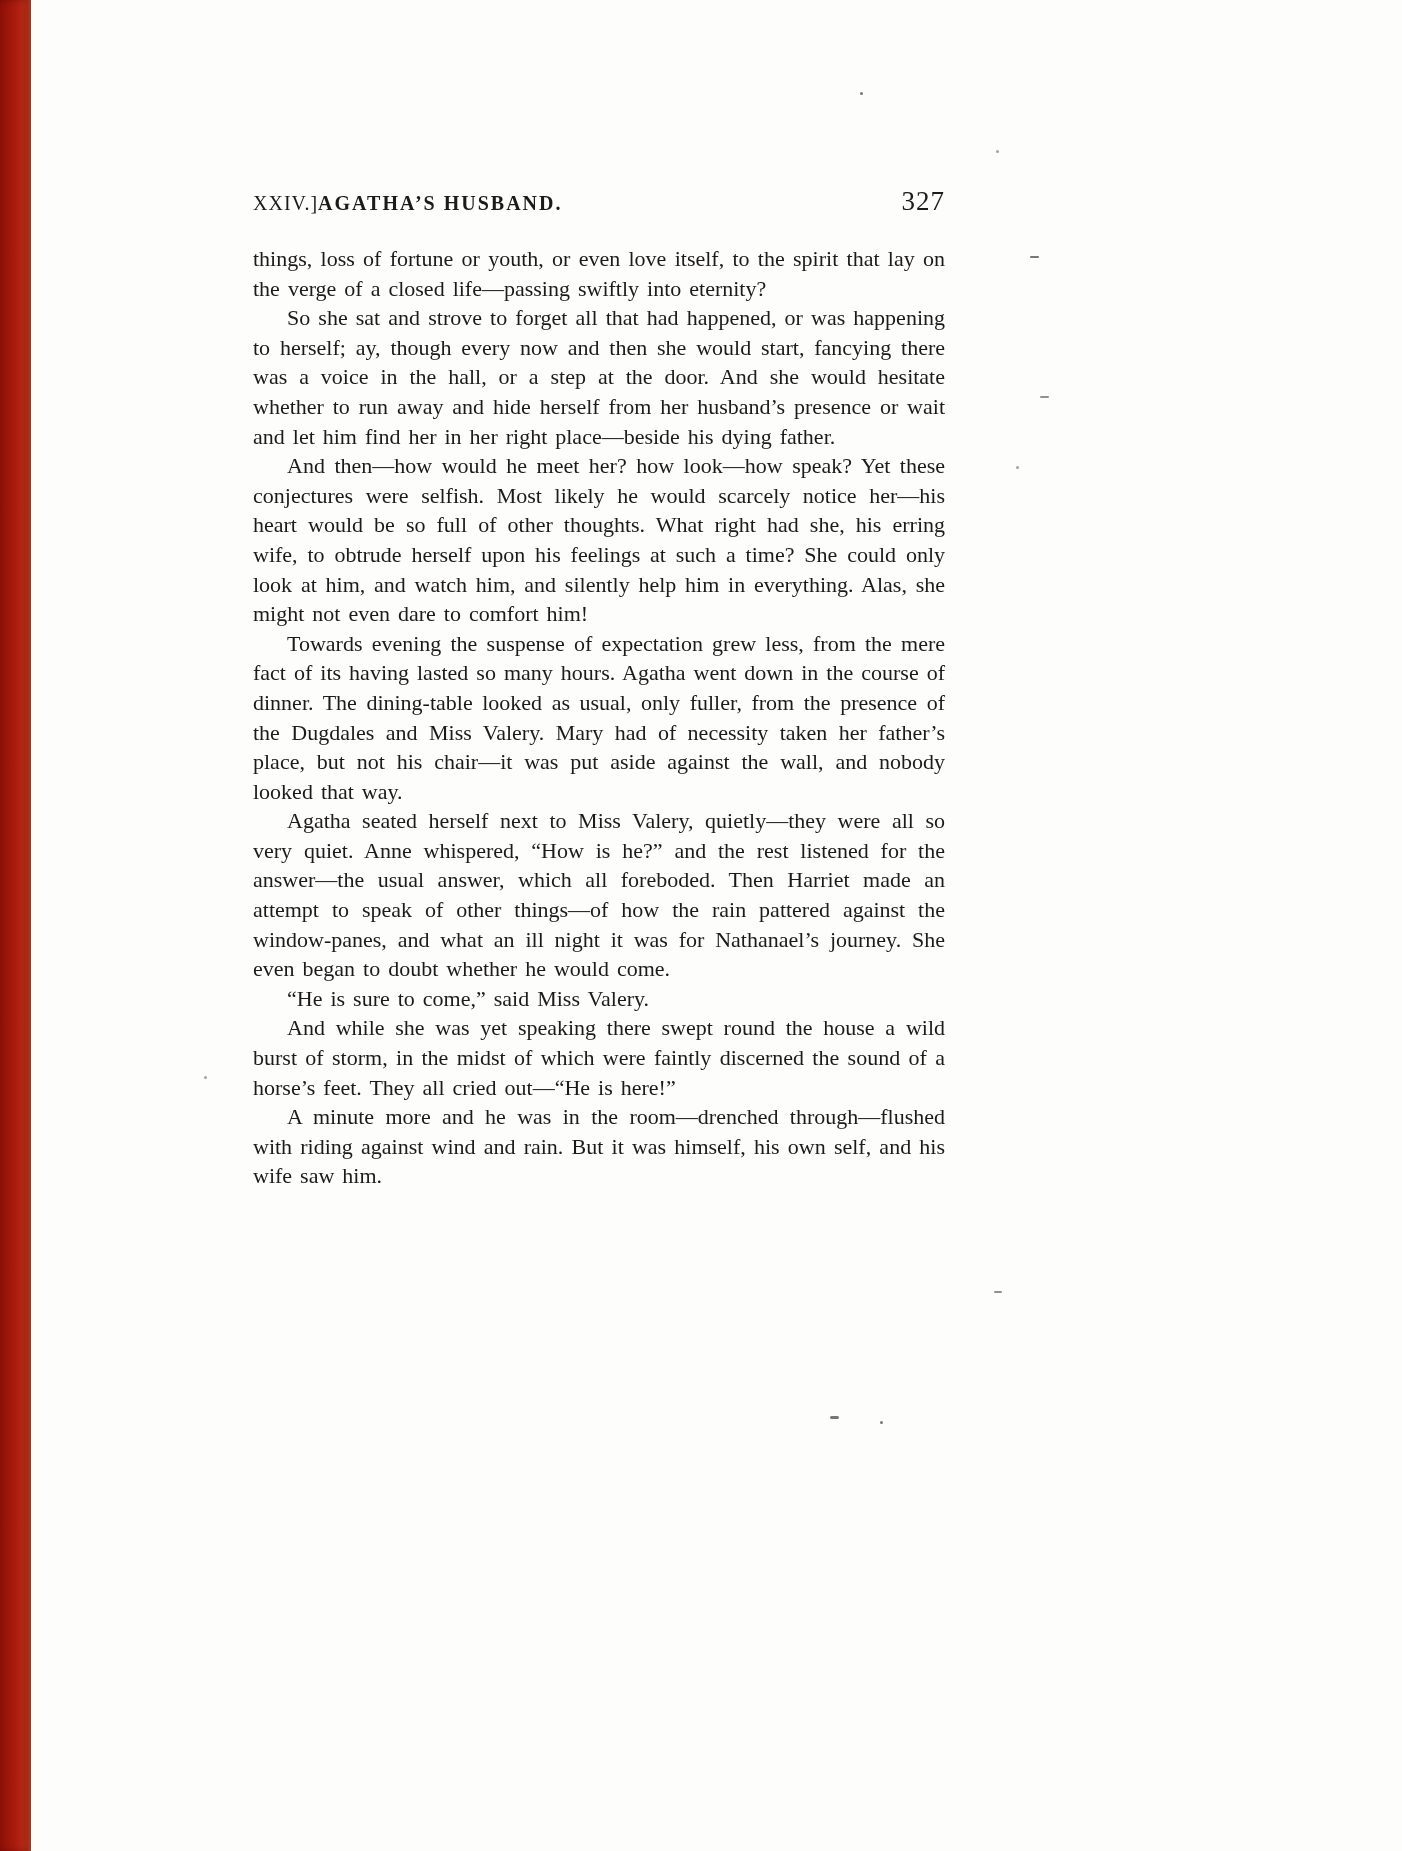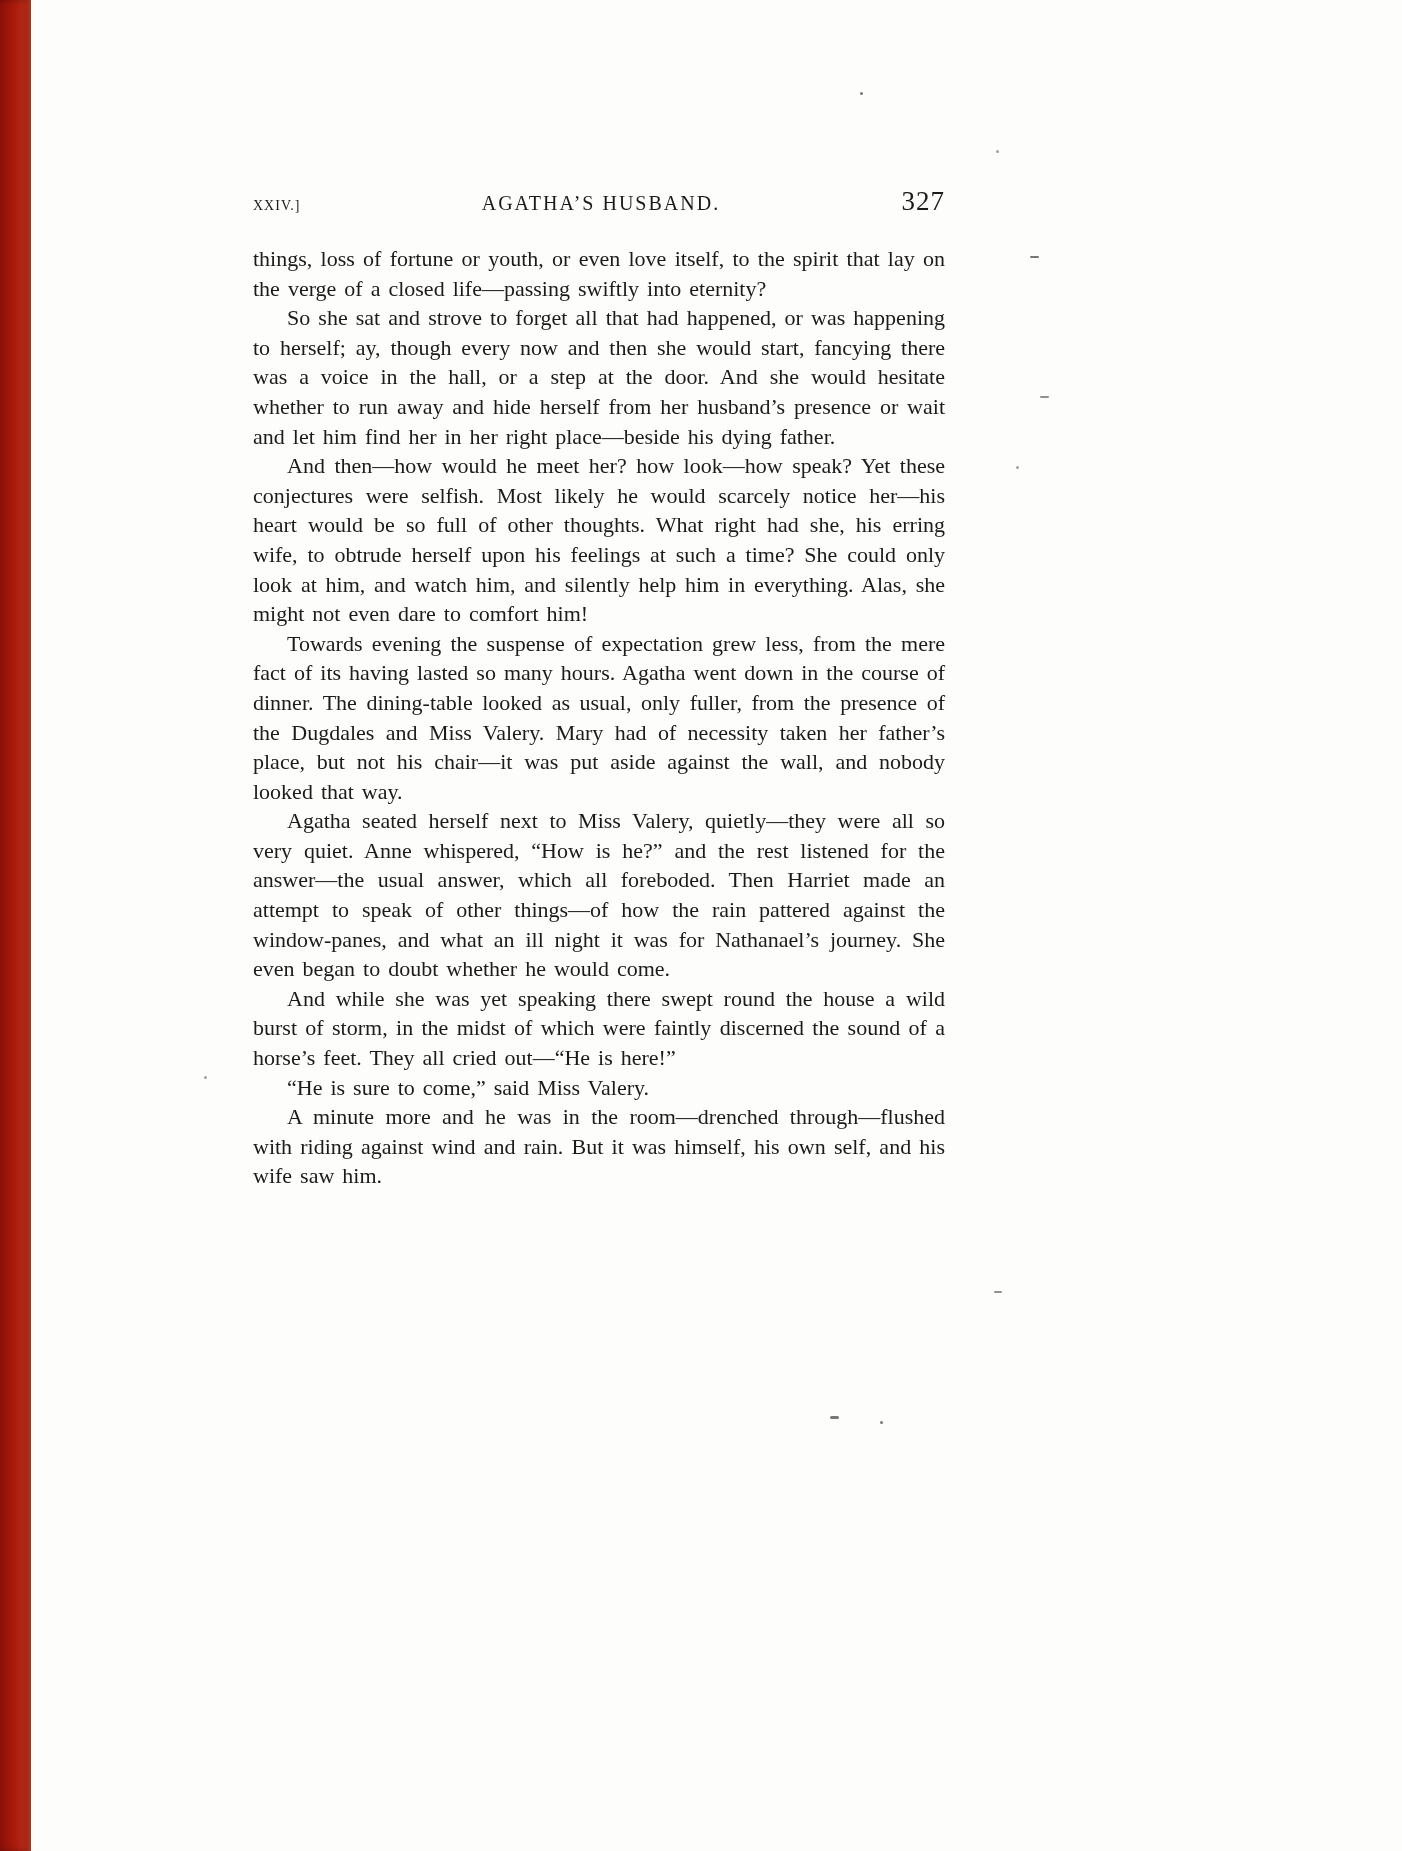--- a/index.html
+++ b/index.html
@@ -14,24 +14,24 @@
     background:linear-gradient(90deg,#8c1007 0%,#a81a0c 45%,#bb2c17 85%,#c94f33 100%);
     box-shadow:inset -4px 0 6px rgba(0,0,0,0.25);
   }
   .content{
     position:absolute;left:253px;top:186px;width:692px;
   }
   .header{
     display:flex;align-items:baseline;margin:0 0 27px 0;
   }
   .chapter-marker{
-    flex:0 0 auto;font-size:14px;letter-spacing:1px;
+    flex:0 0 auto;font-size:20px;letter-spacing:1px;
   }
   .running-title{
-    flex:1 1 auto;text-align:center;font-size:20px;letter-spacing:2px;
+    flex:1 1 auto;text-align:left;font-size:20px;letter-spacing:2px;font-weight:bold;
   }
   .page-number{
     flex:0 0 auto;font-size:27px;letter-spacing:1px;text-align:center;
   }
   .body p{
     margin:0;
     font-size:22px;
     line-height:29.6px;
     text-align:justify;
     text-indent:34px;
@@ -62,22 +62,22 @@
     <span class="running-title">AGATHA’S HUSBAND.</span>
     <span class="page-number">327</span>
   </div>
 
   <div class="body">
     <p class="noindent">things, loss of fortune or youth, or even love itself, to the spirit that lay on the verge of a closed life—passing swiftly into eternity?</p>
     <p>So she sat and strove to forget all that had happened, or was happening to herself; ay, though every now and then she would start, fancying there was a voice in the hall, or a step at the door.  And she would hesitate whether to run away and hide herself from her husband’s presence or wait and let him find her in her right place—beside his dying father.</p>
     <p>And then—how would he meet her? how look—how speak?  Yet these conjectures were selfish.  Most likely he would scarcely notice her—his heart would be so full of other thoughts.  What right had she, his erring wife, to obtrude herself upon his feelings at such a time?  She could only look at him, and watch him, and silently help him in everything.  Alas, she might not even dare to comfort him!</p>
     <p>Towards evening the suspense of expectation grew less, from the mere fact of its having lasted so many hours. Agatha went down in the course of dinner.  The dining-table looked as usual, only fuller, from the presence of the Dugdales and Miss Valery.  Mary had of necessity taken her father’s place, but not his chair—it was put aside against the wall, and nobody looked that way.</p>
     <p>Agatha seated herself next to Miss Valery, quietly—they were all so very quiet.  Anne whispered, “How is he?” and the rest listened for the answer—the usual answer, which all foreboded.  Then Harriet made an attempt to speak of other things—of how the rain pattered against the window-panes, and what an ill night it was for Nathanael’s journey.  She even began to doubt whether he would come.</p>
+    <p>“He is sure to come,” said Miss Valery.</p>
     <p>And while she was yet speaking there swept round the house a wild burst of storm, in the midst of which were faintly discerned the sound of a horse’s feet.  They all cried out—“He is here!”</p>
-    <p>“He is sure to come,” said Miss Valery.</p>
     <p>A minute more and he was in the room—drenched through—flushed with riding against wind and rain.  But it was himself, his own self, and his wife saw him.</p>
   </div>
 </div>
 
 <div class="speck s1"></div>
 <div class="speck s2"></div>
 <div class="speck s3"></div>
 <div class="speck s4"></div>
 <div class="speck s5"></div>
 <div class="speck s6"></div>

